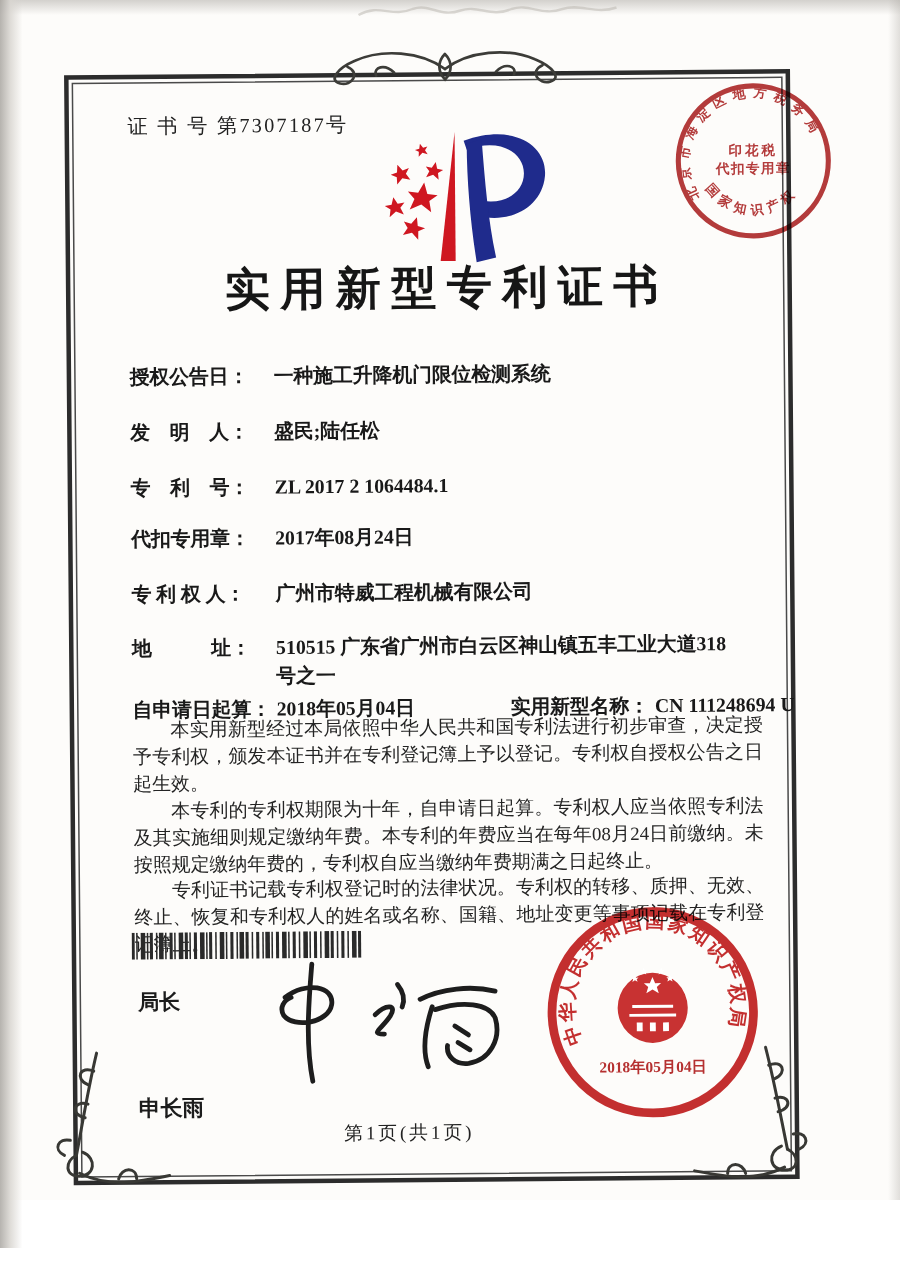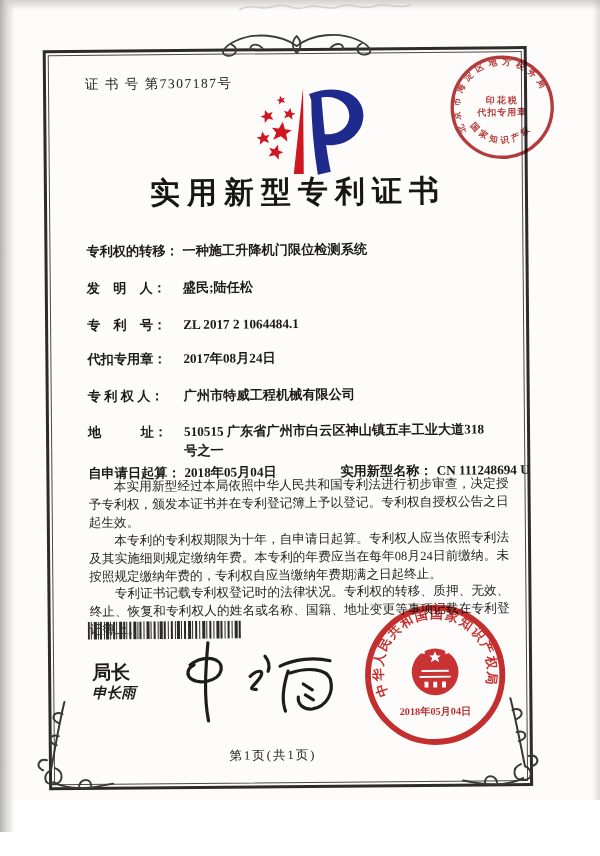--- a/index.html
+++ b/index.html
@@ -34,22 +34,22 @@
   .val{display:inline-block;max-width:316px;vertical-align:top;}
   .row .pair2{position:absolute;left:252px;top:0;white-space:nowrap;}
   .pair2 .lab{min-width:0;margin-right:4px;}
   
   .paras{position:absolute;left:88px;top:477px;width:420px;font-size:12.6px;
          line-height:17.9px;text-align:justify;color:#242424;}
   .paras p{margin:0;text-indent:2em;}
   
   .barcode{position:absolute;left:86px;top:620px;width:154px;height:18px;}
   
-  .officer-role{position:absolute;left:90px;top:658px;font-size:19px;font-weight:700;font-family:Liberation Serif, serif;}
-  .officer-name{position:absolute;left:90px;top:682px;font-size:14.5px;font-weight:700;font-style:italic;}
+  .officer-role{position:absolute;left:90px;top:658px;font-size:14px;font-weight:700;font-family:Liberation Serif, serif;}
+  .officer-name{position:absolute;left:90px;top:728px;font-size:14.5px;font-weight:700;}
   .signature{position:absolute;left:168px;top:636px;width:178px;height:92px;}
   
   .seal-main{position:absolute;left:360px;top:603px;width:146px;height:146px;
              opacity:.93;mix-blend-mode:multiply;}
   .seal-tax{position:absolute;left:451px;top:55px;width:108px;height:108px;
             opacity:.88;mix-blend-mode:multiply;}
   
   .page-ind{position:absolute;left:0;top:747px;width:540px;text-align:center;
             font-size:12.5px;letter-spacing:2px;color:#222;}
   
@@ -124,21 +124,21 @@
         <use href="#star" transform="translate(44,30) scale(0.68) rotate(-20)"></use>
         <use href="#star" transform="translate(58,46) scale(1.05) rotate(8)"></use>
         <use href="#star" transform="translate(40,52) scale(0.7) rotate(-10)"></use>
         <use href="#star" transform="translate(52,66) scale(0.78) rotate(18)"></use>
       </g>
     </svg>
 
     <div class="title">实用新型专利证书</div>
 
     <div class="row" style="top:240px">
-      <span class="lab">专利权的转移：</span><span class="val">一种施工升降机门限位检测系统</span>
+      <span class="lab">授权公告日：</span><span class="val">一种施工升降机门限位检测系统</span>
     </div>
     <div class="row" style="top:277px">
       <span class="lab">发　明　人：</span><span class="val">盛民;陆任松</span>
     </div>
     <div class="row" style="top:314px">
       <span class="lab">专　利　号：</span><span class="val">ZL 2017 2 1064484.1</span>
     </div>
     <div class="row" style="top:348px">
       <span class="lab">代扣专用章：</span><span class="val">2017年08月24日</span>
     </div>

